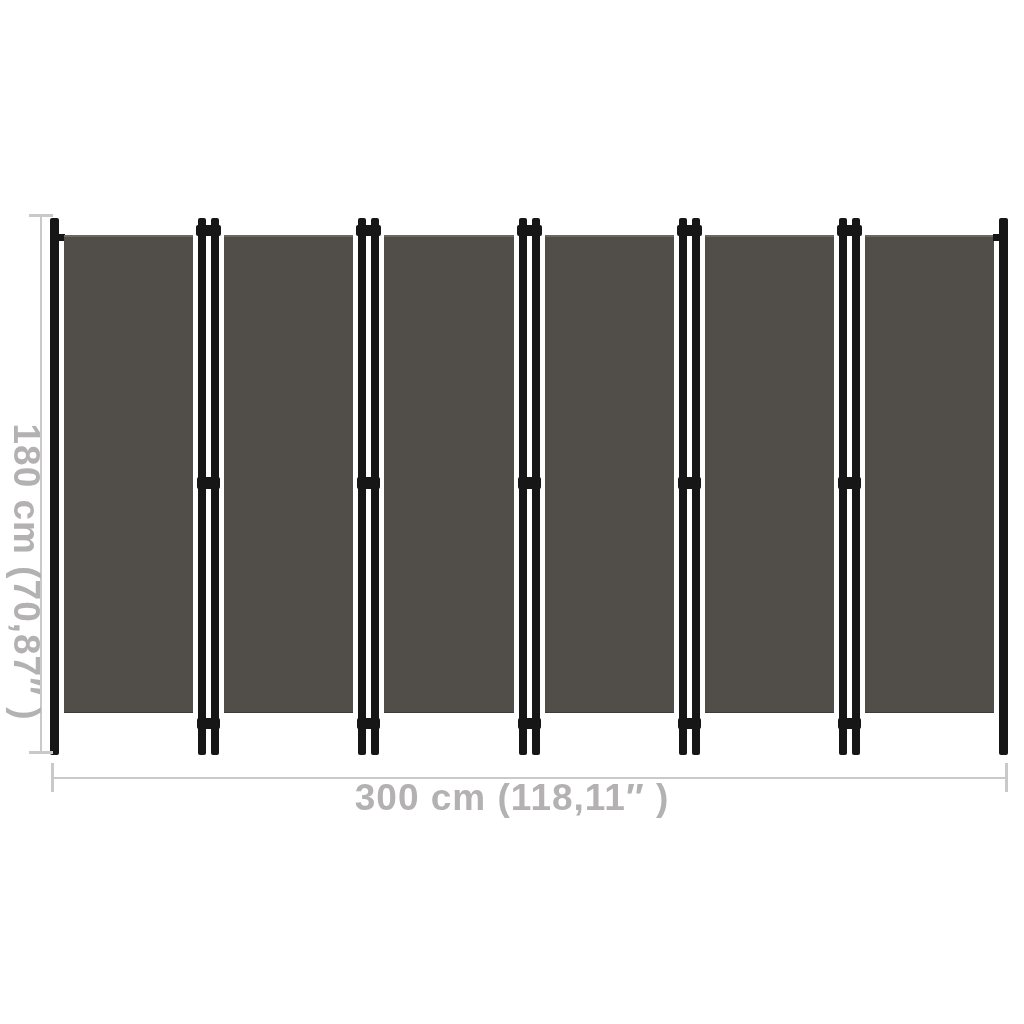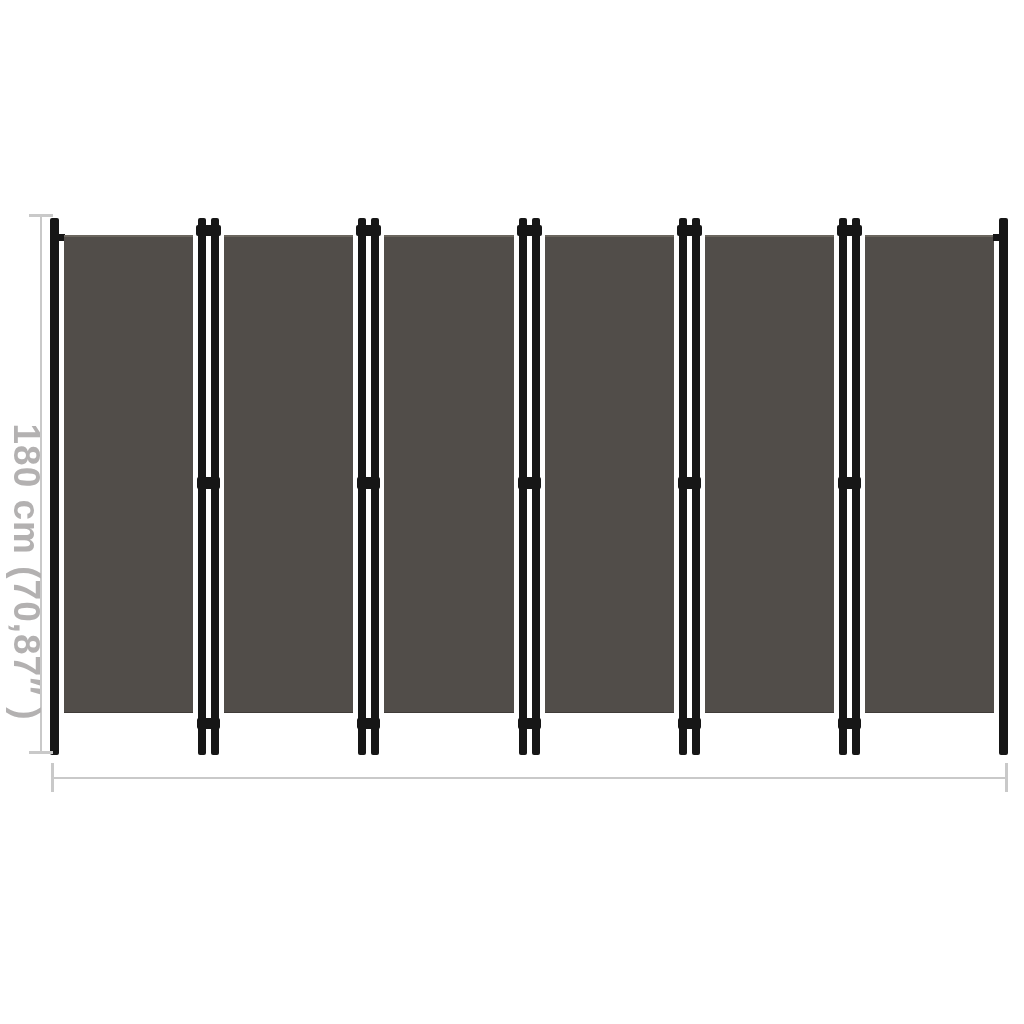--- a/index.html
+++ b/index.html
@@ -169,14 +169,15 @@
   </div>
 
   <div class="dim-v-line"></div>
   <div class="dim-v-tick t"></div>
   <div class="dim-v-tick b"></div>
   <div class="dim-label height-label">180 cm (70,87″ )</div>
 
   <div class="dim-h-line"></div>
   <div class="dim-h-tick l"></div>
   <div class="dim-h-tick r"></div>
+  <div class="dim-label width-label">300 cm (118,11″ )</div>
 
 </div>
 
 </body></html>

